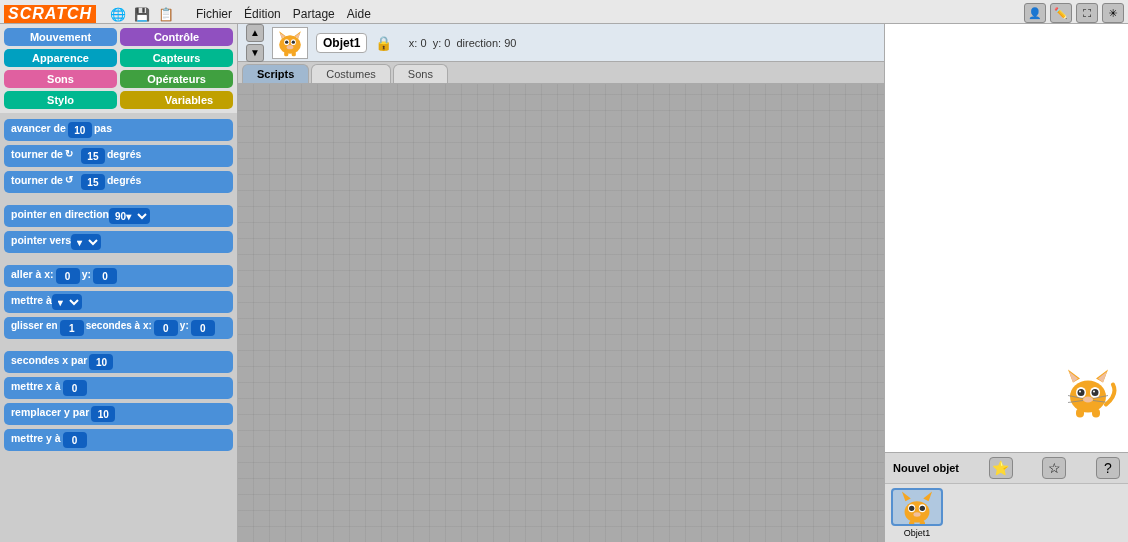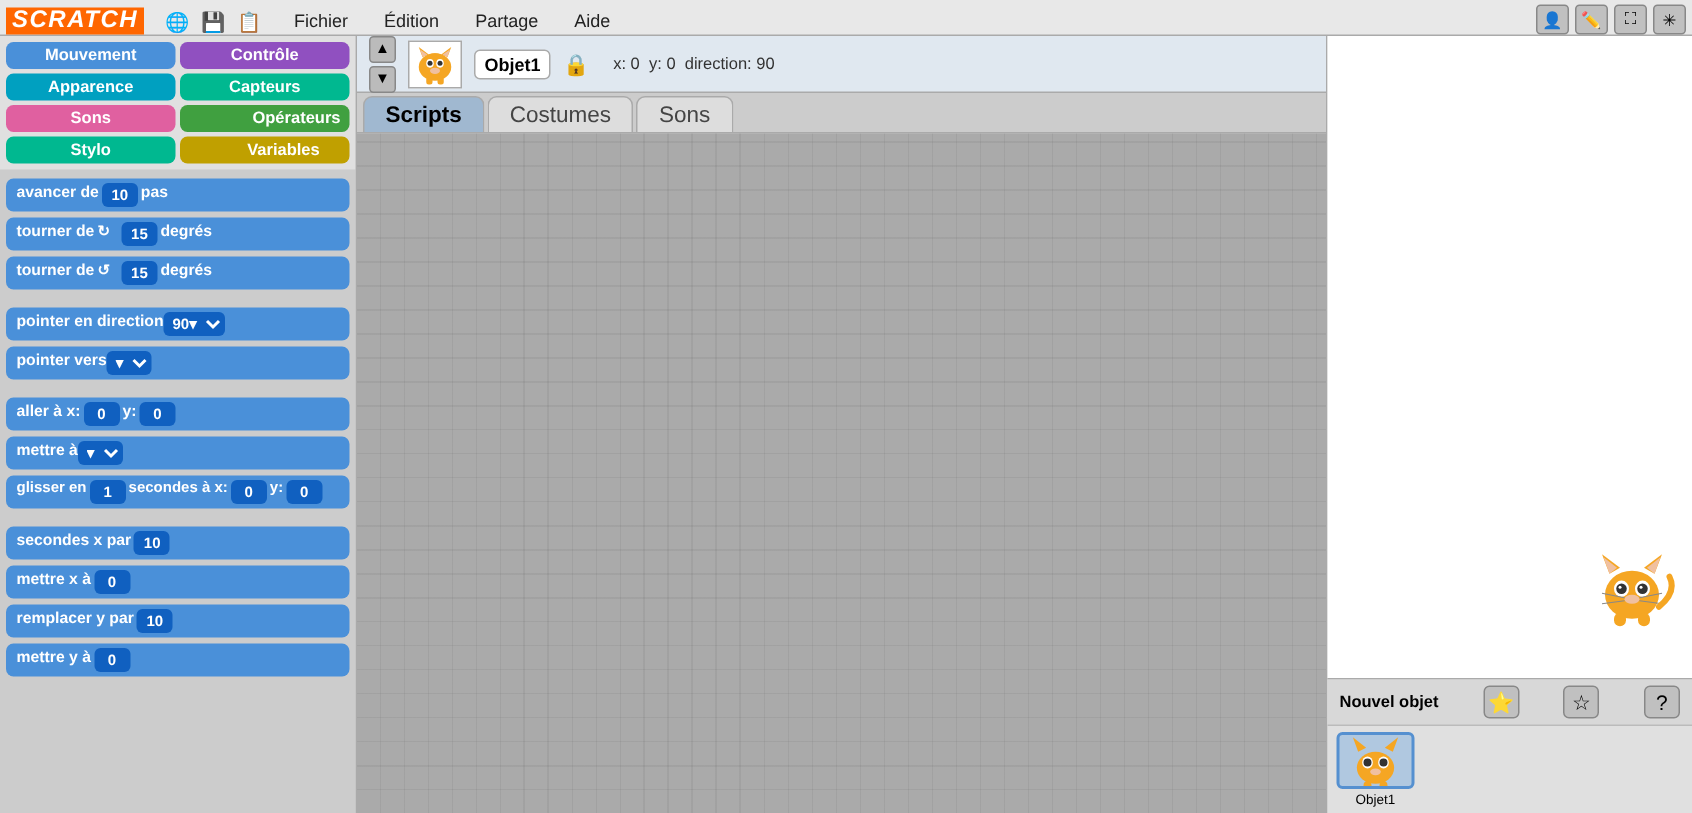--- a/index.html
+++ b/index.html
@@ -44,21 +44,21 @@
       width: 20px;
       height: 18px;
       display: flex;
       align-items: center;
       justify-content: center;
       cursor: pointer;
       font-size: 13px;
     }
     .menu-items {
       display: flex;
-      gap: 16px;
+      gap: 4px;
       margin-left: 8px;
     }
     .menu-item {
       cursor: pointer;
       font-size: 12px;
       color: #222;
       padding: 2px 4px;
     }
     .right-icons {
       margin-left: auto;
@@ -110,21 +110,21 @@
       border: none;
       cursor: pointer;
       font-size: 11px;
       font-weight: bold;
       color: white;
       text-align: center;
     }
     .cat-btn.blue { background: #4a90d9; }
     .cat-btn.purple { background: #9050c0; }
     .cat-btn.pink { background: #e060a0; }
-    .cat-btn.green-dark { background: #40a040; text-align: right; }
+    .cat-btn.green-dark { background: #40a040; }
     .cat-btn.cyan { background: #00a0c0; }
     .cat-btn.teal { background: #00b890; }
     .cat-btn.gold { background: #c0a000; padding-left: 31px; }
 
     
     #blocks-list {
       flex: 1;
       overflow-y: auto;
       padding: 6px 4px;
       background: #cccccc;
@@ -240,21 +240,21 @@
       padding: 2px 4px 0;
       background: #ccc;
       border-bottom: 1px solid #aaa;
     }
     .tab {
       padding: 3px 14px;
       border-radius: 6px 6px 0 0;
       border: 1px solid #aaa;
       border-bottom: none;
       cursor: pointer;
-      font-size: 15px;
+      font-size: 11px;
       background: #ddd;
       color: #444;
     }
     .tab.active {
       background: #a0b8d0;
       color: #000;
       font-weight: bold;
     }
 
     

